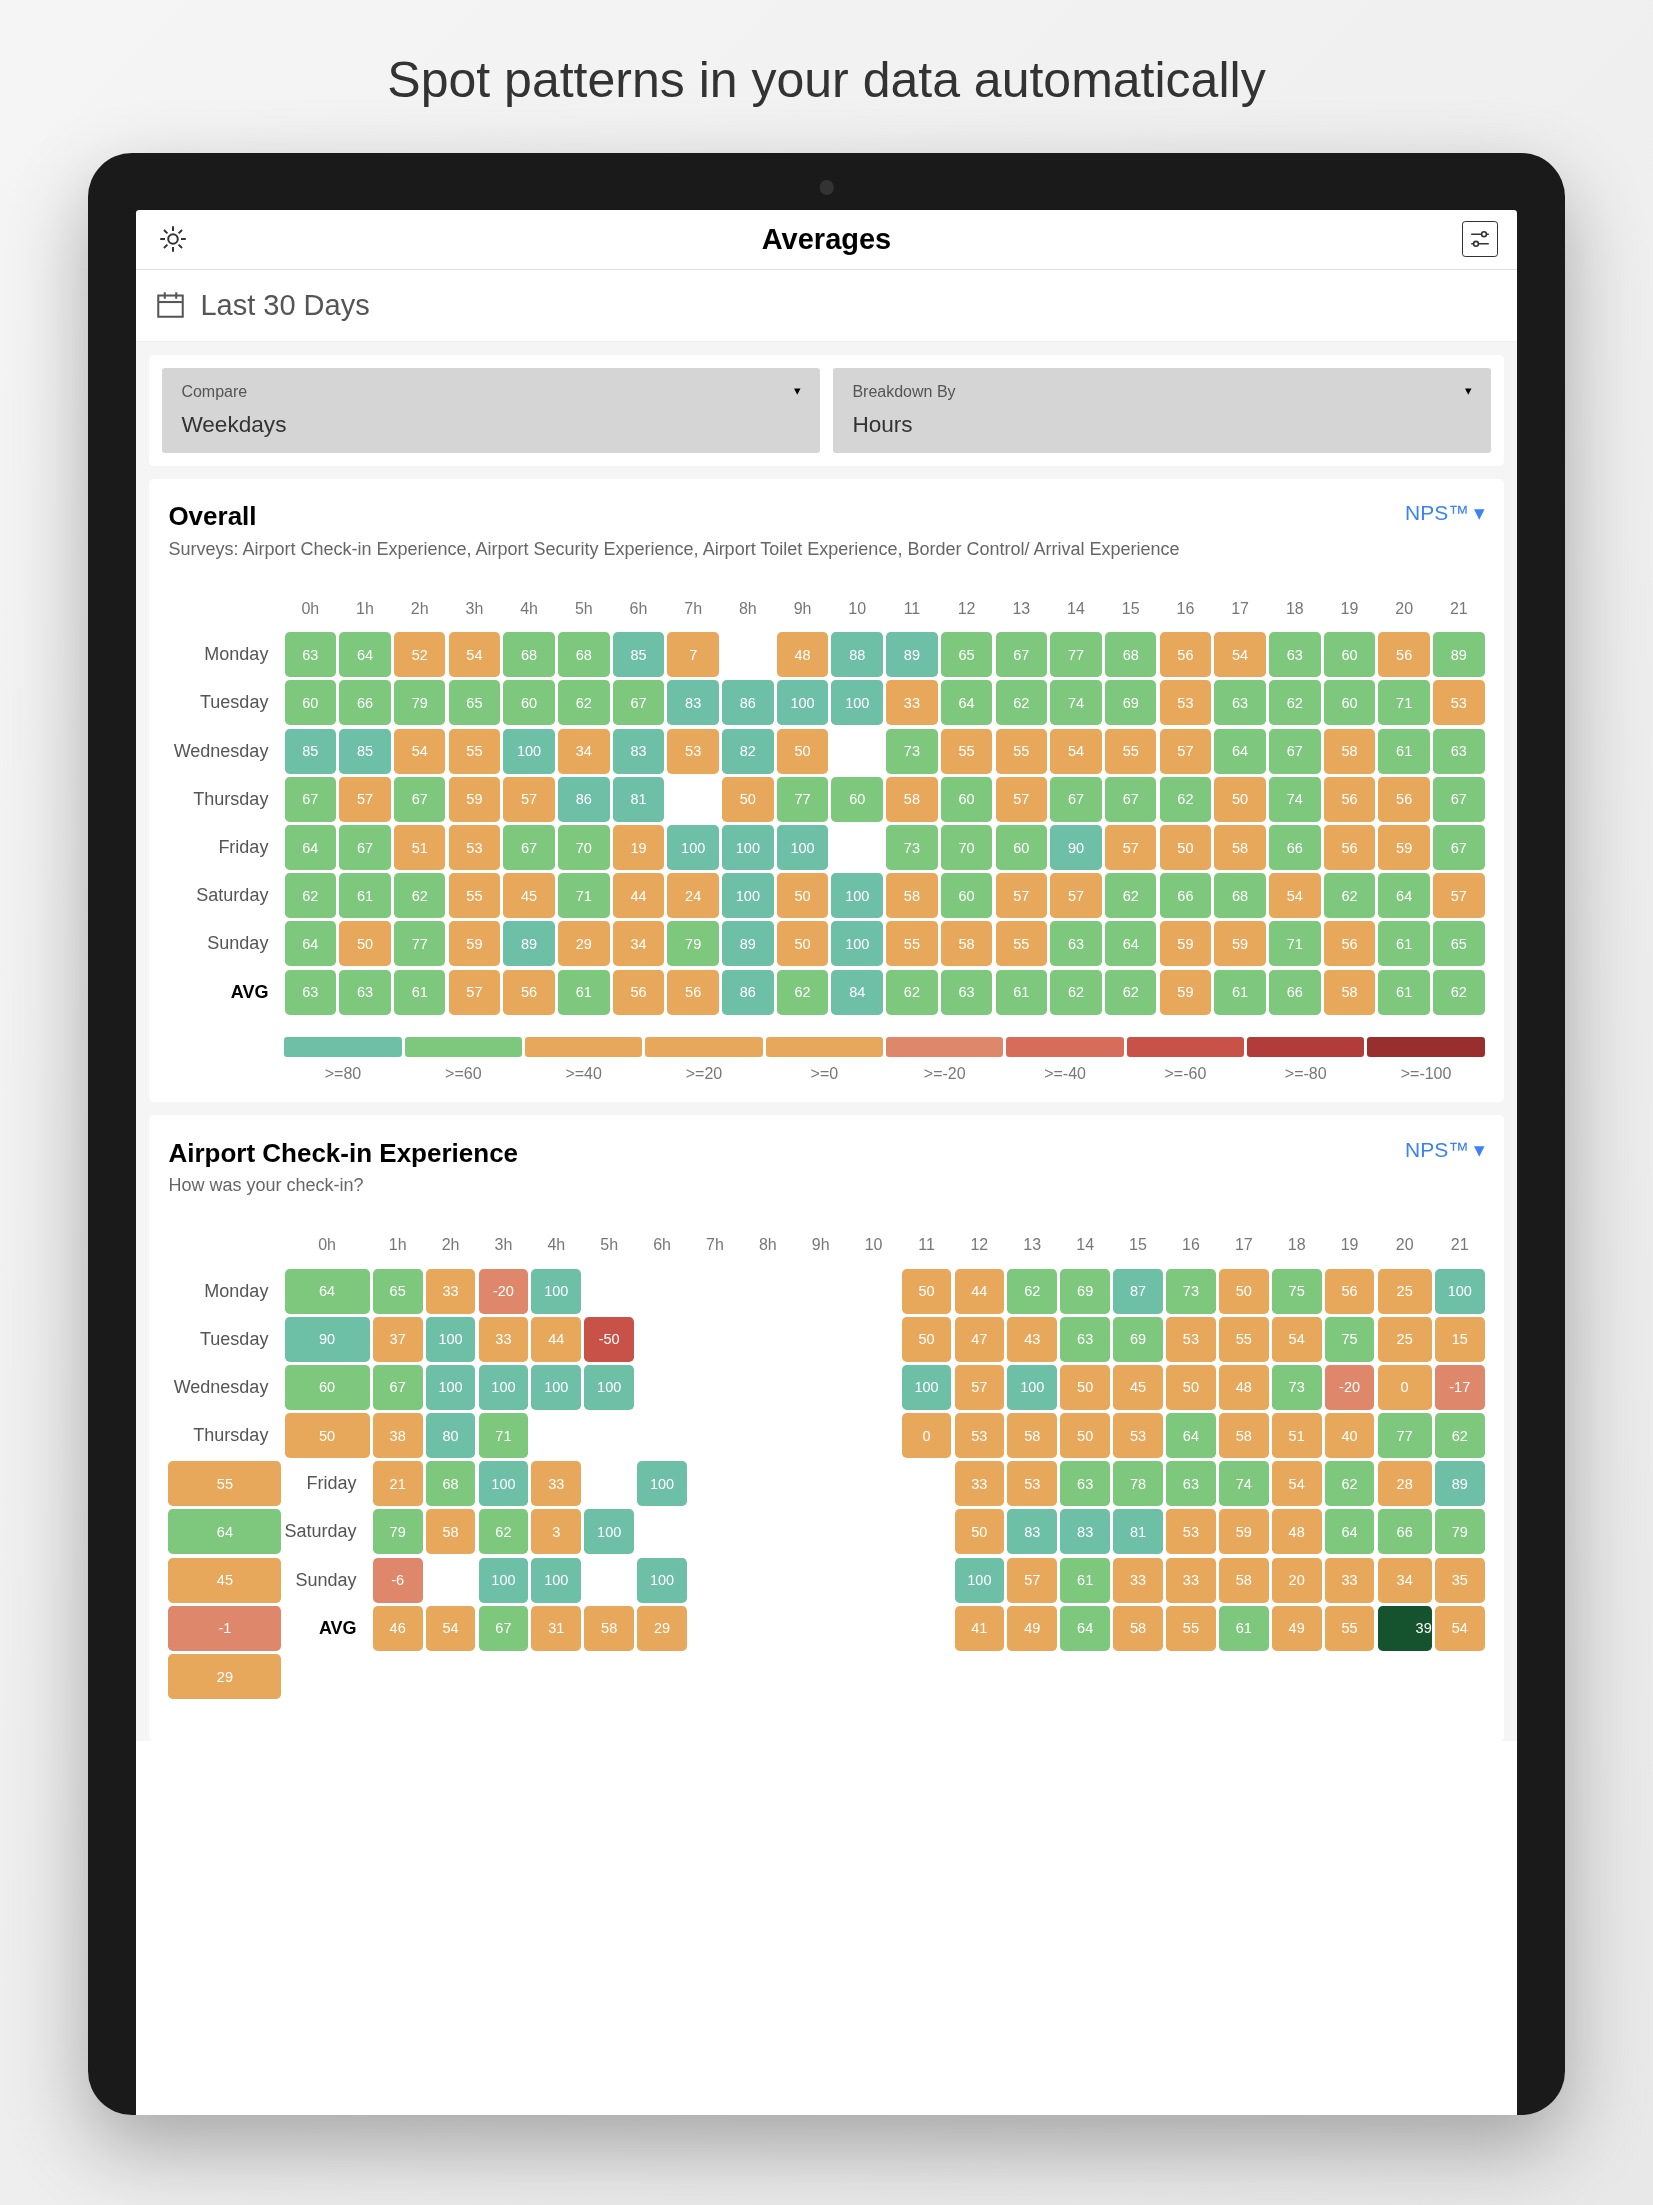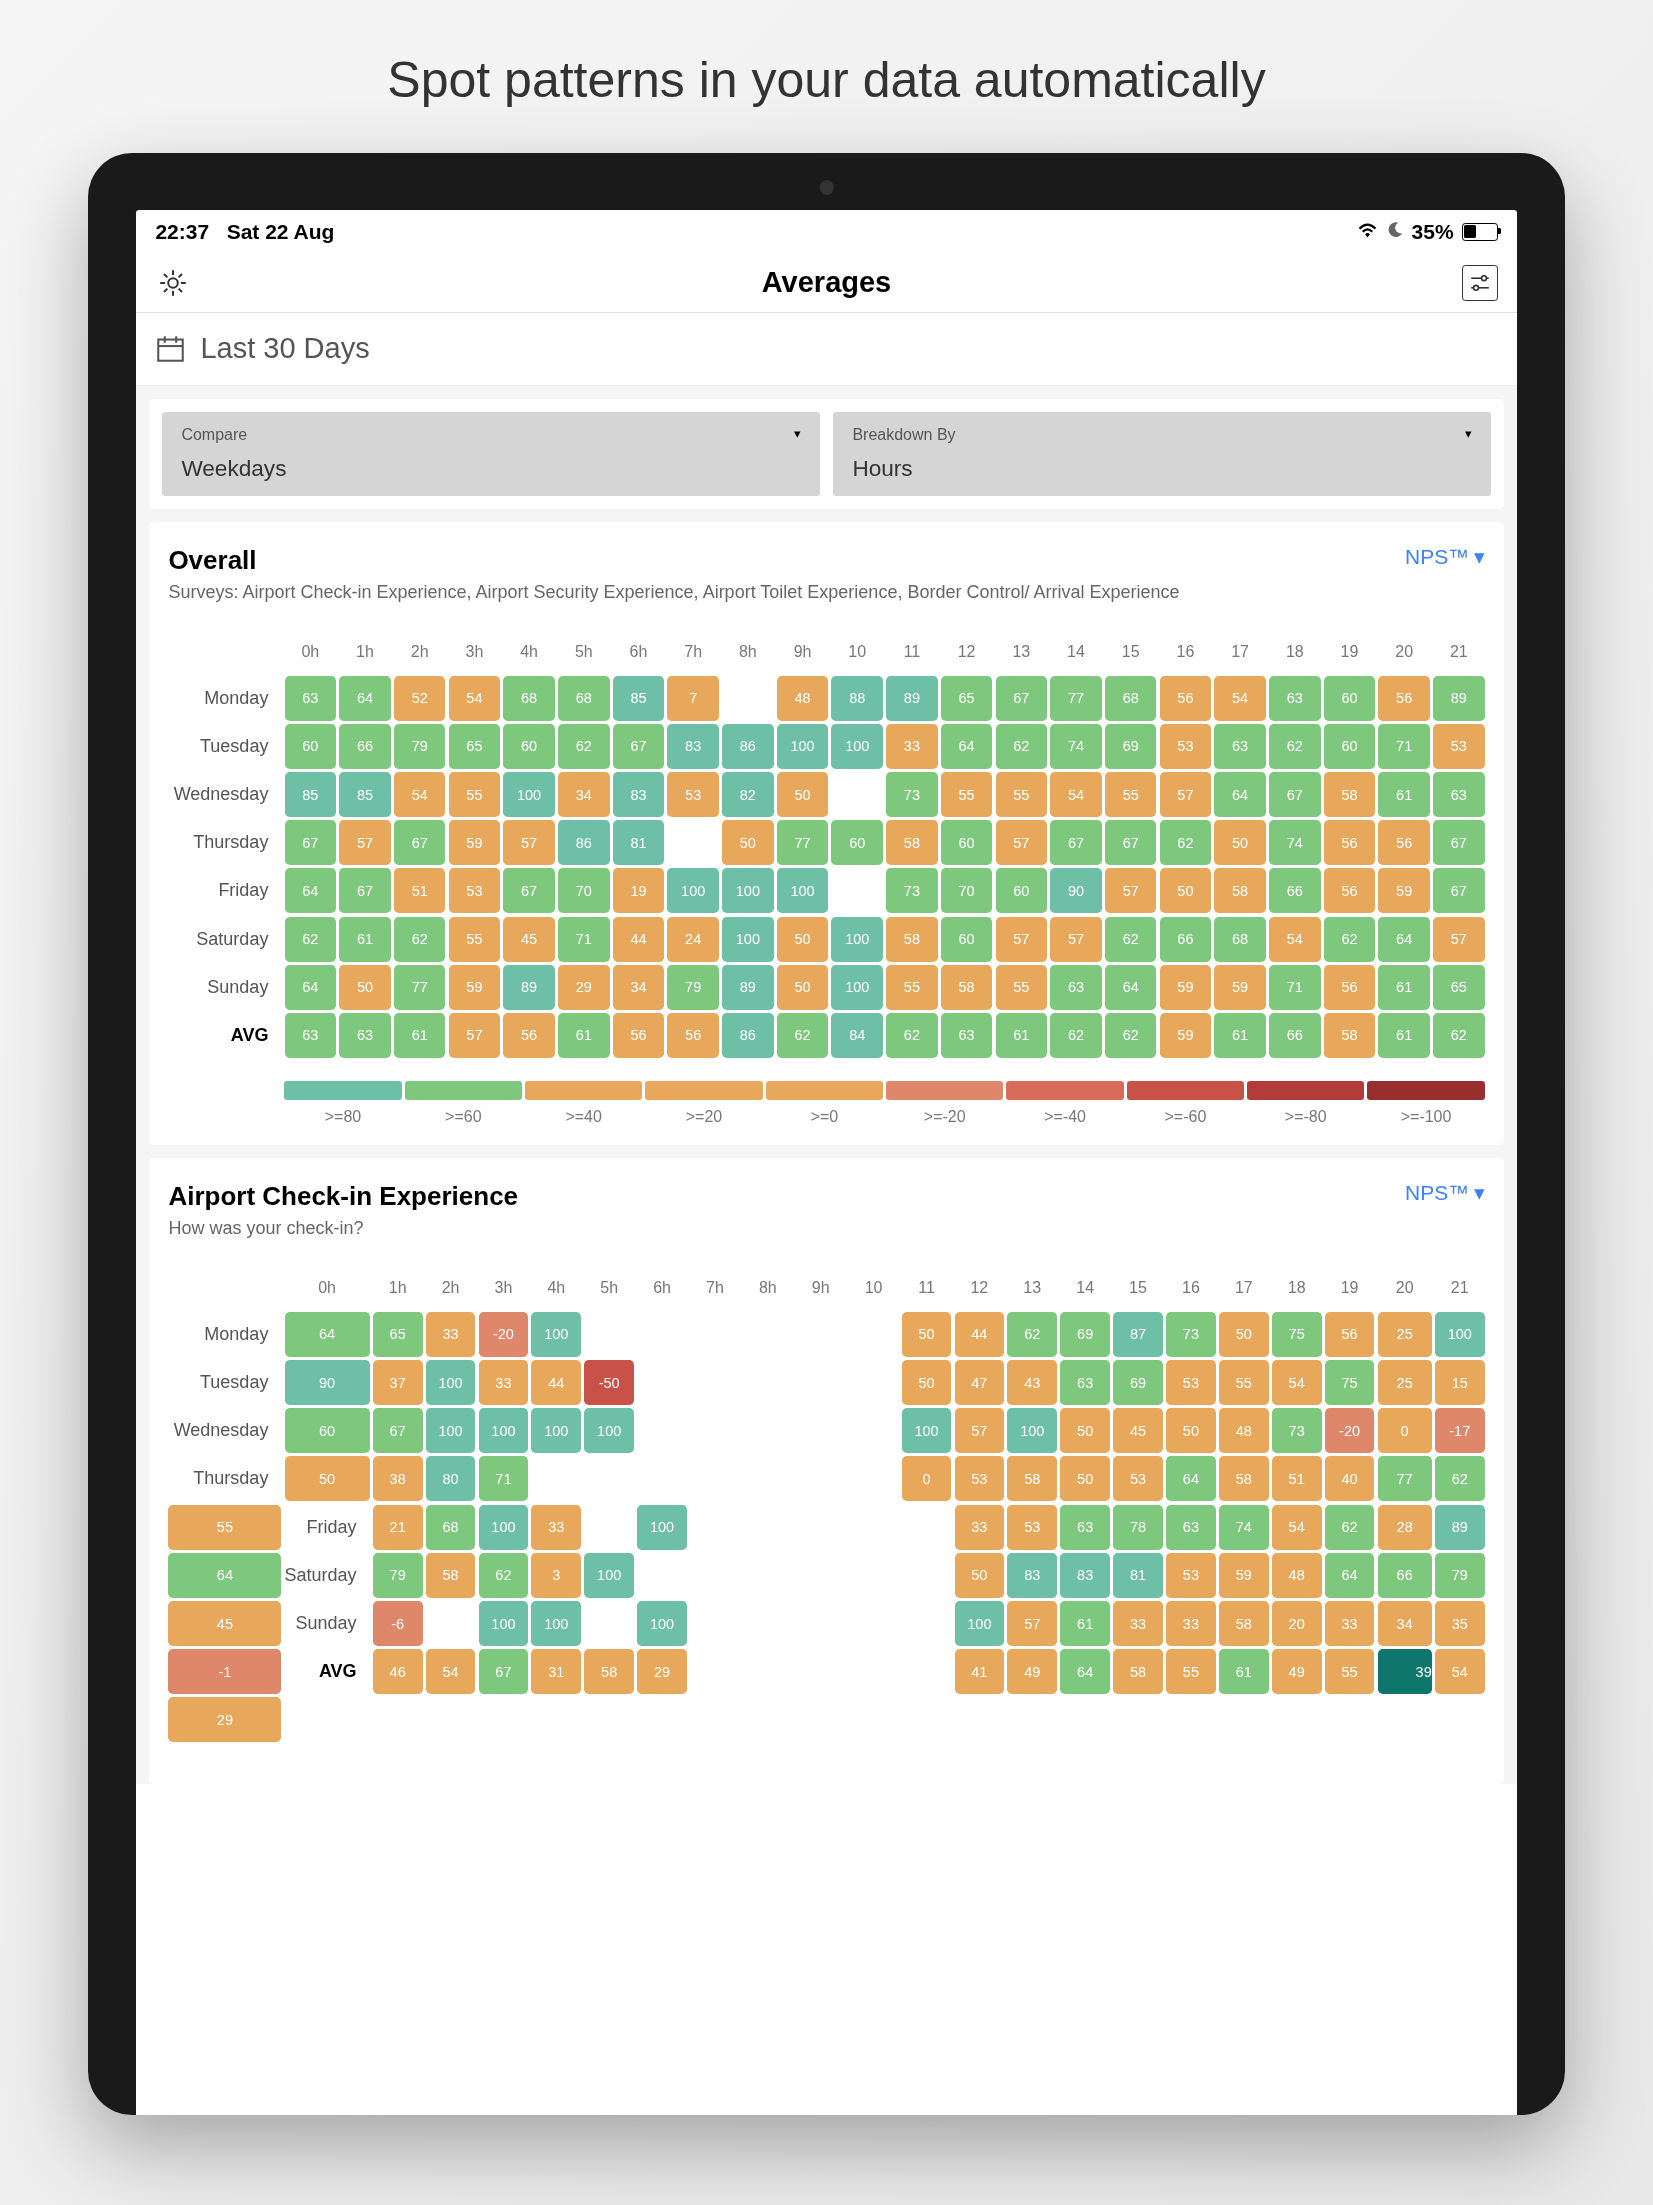--- a/index.html
+++ b/index.html
@@ -247,42 +247,20 @@
 <body>
 
 <div class="marketing-text">
   <span>Spot patterns in your data automatically</span><br>
 </div>
 
 <div class="device-frame">
   <div class="camera"></div>
   <div class="screen">
 
-    <div class="status-bar">
-      <div>
-        <span>22:37</span>
-        &nbsp;&nbsp;<span>Sat 22 Aug</span>
-      </div>
-      <div class="status-right">
-        <span>
-          <svg width="21" height="16" viewBox="0 0 26 20">
-              <path d="M13 18 L10 14 Q13 11 16 14 Z M6 10 Q13 3 20 10 L18 12 Q13 7 8 12 Z M2 6 Q13 -5 24 6 L22 8 Q13 -1 4 8 Z" fill="#000"></path>
-            </svg>
-        </span>
-        <span>
-          <svg width="18" height="18" viewBox="0 0 22 22">
-              <path d="M15 2 A9 9 0 1 0 20 15 A7 7 0 0 1 15 2 Z" fill="#666"></path>
-            </svg>
-        </span>
-        <span>35%</span>
-        <span class="battery-icon">
-            <span class="battery-fill"></span>
-          </span>
-      </div>
-    </div>
 
     <div class="app-header">
       <div class="gear-icon">
         <svg width="32" height="32" viewBox="0 0 40 40">
             <circle cx="20" cy="20" r="6" fill="none" stroke="#333" stroke-width="2.5"></circle>
             <path d="M20 4 L20 10 M20 30 L20 36 M4 20 L10 20 M30 20 L36 20 M8.7 8.7 L13 13 M27 27 L31.3 31.3 M31.3 8.7 L27 13 M13 27 L8.7 31.3" stroke="#333" stroke-width="2.5"></path>
           </svg>
       </div>
       <div class="app-title">Averages</div>
       <div class="filter-box">
@@ -786,21 +764,21 @@
               <div class="hm-cell empty"></div>
               <div class="hm-cell empty"></div>
               <div class="hm-cell" style="background: rgb(232, 168, 92);">41</div>
               <div class="hm-cell" style="background: rgb(232, 168, 92);">49</div>
               <div class="hm-cell" style="background: rgb(126, 200, 126);">64</div>
               <div class="hm-cell" style="background: rgb(232, 168, 92);">58</div>
               <div class="hm-cell" style="background: rgb(232, 168, 92);">55</div>
               <div class="hm-cell" style="background: rgb(126, 200, 126);">61</div>
               <div class="hm-cell" style="background: rgb(232, 168, 92);">49</div>
               <div class="hm-cell" style="background: rgb(232, 168, 92);">55</div>
-              <div class="hm-cell" style="background: #0f766e; padding-left: 38px;">39</div>
+              <div class="hm-cell" style="background: #14532d; padding-left: 38px;">39</div>
               <div class="hm-cell" style="background: rgb(232, 168, 92);">54</div>
               <div class="hm-cell" style="background: rgb(232, 168, 92);">29</div>
             </div>
           </div>
         </div>
 
     </div>
 
   </div>
 </div>

